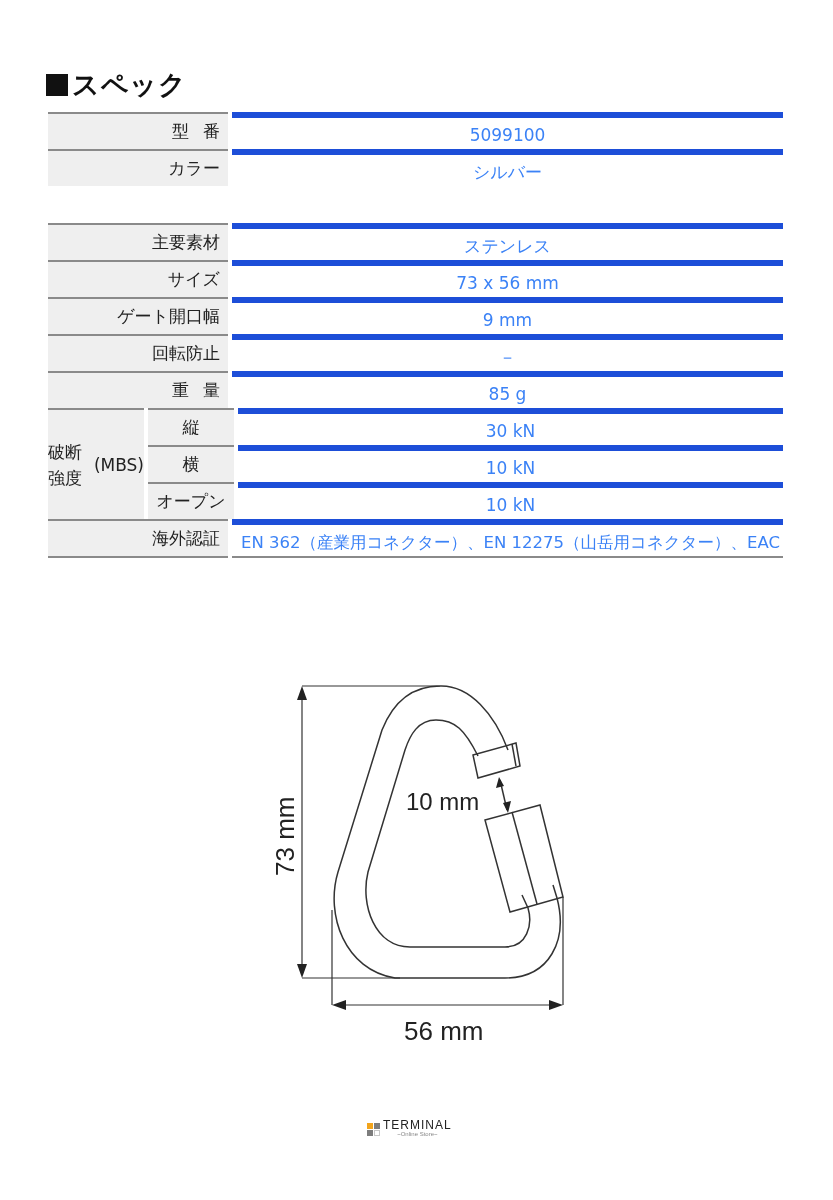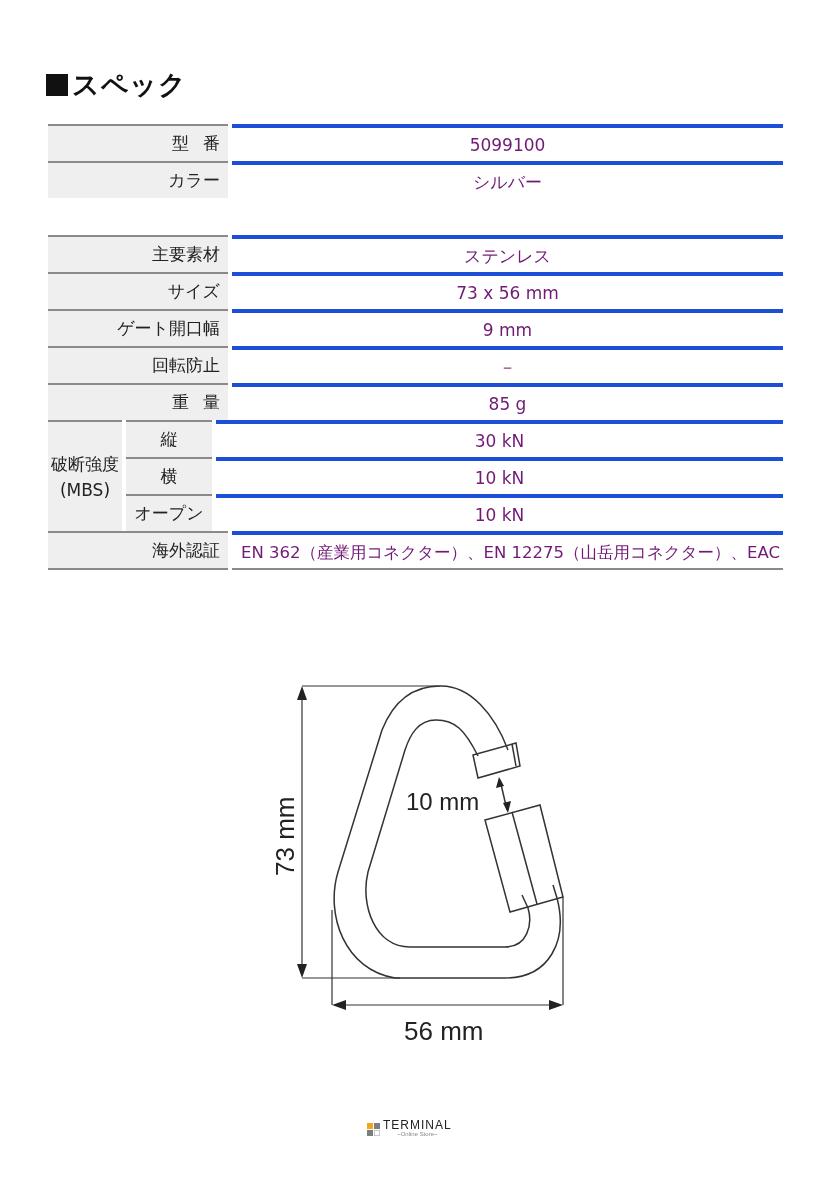--- a/index.html
+++ b/index.html
@@ -7,39 +7,39 @@
     width: 833px; height: 1200px; position: relative; overflow: hidden;
     font-family: "DejaVu Sans", "Liberation Sans", sans-serif; color: #222;
   }
   .title {
     position: absolute; left: 46px; top: 67px;
     font-size: 27px; font-weight: bold; color: #111; letter-spacing: 1px;
     display: flex; align-items: center;
   }
   .title .sq { display: inline-block; width: 22px; height: 22px; background: #111; margin-right: 4px; }
 
-  .spec { position: absolute; left: 48px; top: 124px; width: 735px; }
+  .spec { position: absolute; left: 48px; top: 112px; width: 735px; }
   .row { display: flex; height: 37px; }
   .lab {
     width: 180px; background: #efefef; border-top: 2px solid #8a8a8a;
     box-sizing: border-box; text-align: right; padding-right: 8px;
     font-size: 17px; line-height: 35px; color: #222;
   }
   .gap { width: 4px; }
   .val {
-    flex: 1; border-top: 4px solid #1d4ed8; box-sizing: border-box;
-    text-align: center; font-size: 17px; line-height: 35px; color: #701a75;
+    flex: 1; border-top: 6px solid #1d4ed8; box-sizing: border-box;
+    text-align: center; font-size: 17px; line-height: 35px; color: #3b82f6;
     white-space: nowrap;
   }
   .spaced { letter-spacing: 14px; margin-right: -14px; }
 
   .group { display: flex; }
   .group .glab {
-    width: 74px; background: #efefef; border-top: 2px solid #8a8a8a;
-    box-sizing: border-box; display: flex; flex-direction: column; justify-content: center;
+    width: 96px; background: #efefef; border-top: 2px solid #8a8a8a;
+    box-sizing: border-box; display: flex; flex-direction: row; justify-content: center;
     align-items: center; font-size: 17px; line-height: 26px;
   }
   .group .gap2 { width: 4px; }
   .group .sub { flex: 1; }
   .group .sub .row .lab { width: 86px; text-align: center; padding-right: 0; }
   .cert .lab { text-align: right; padding-left: 36px; }
   .cert .val { text-align: center; padding-left: 6px; font-size: 16.5px; }
   .bottom-line { display: flex; height: 0; }
   .bottom-line .l { width: 180px; border-top: 2px solid #8a8a8a; }
   .bottom-line .g { width: 4px; }

